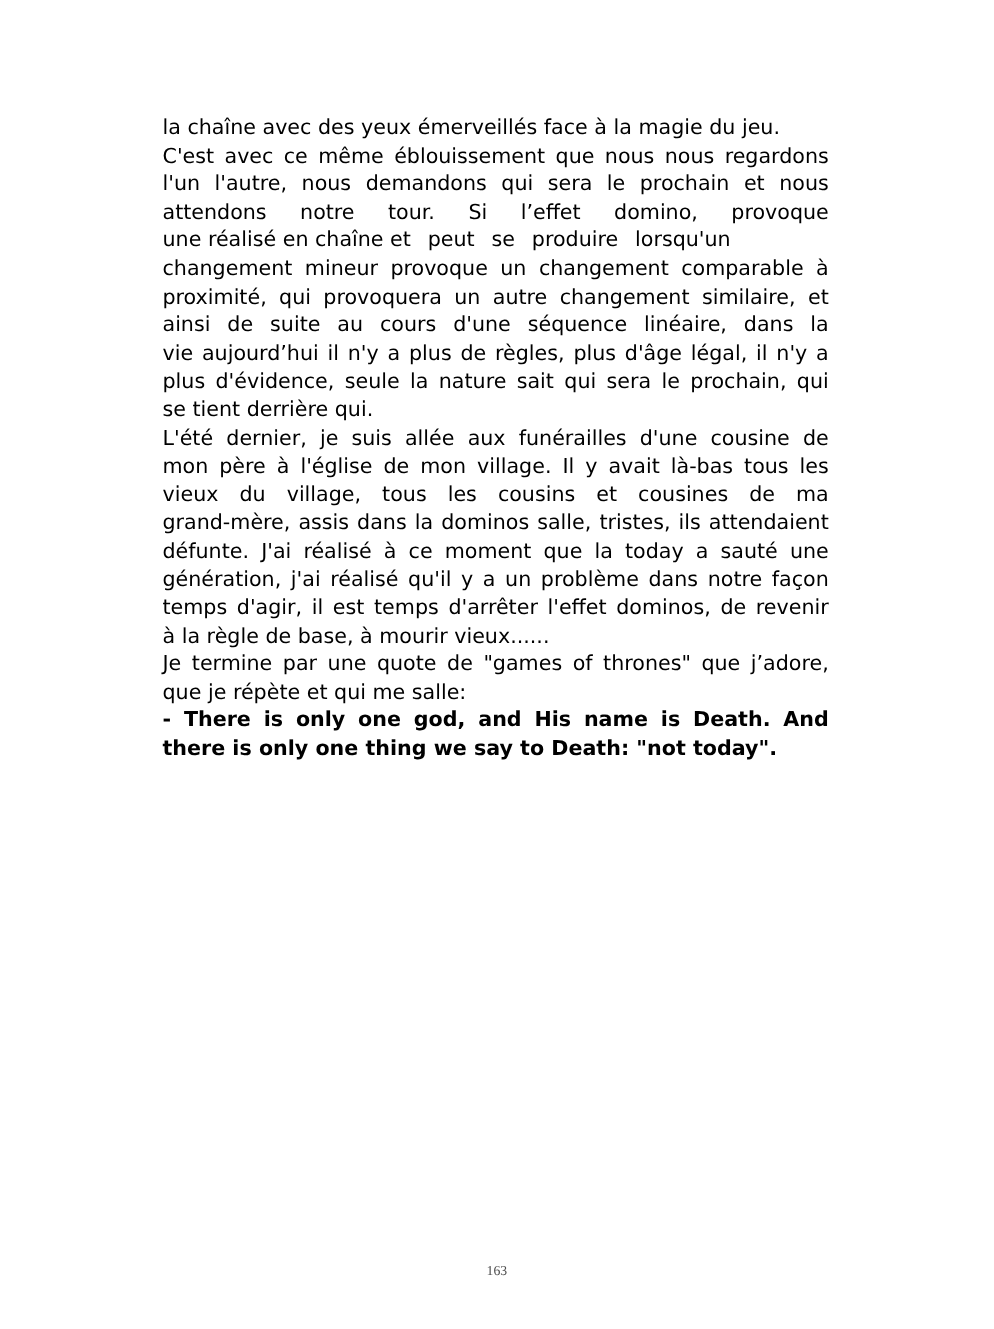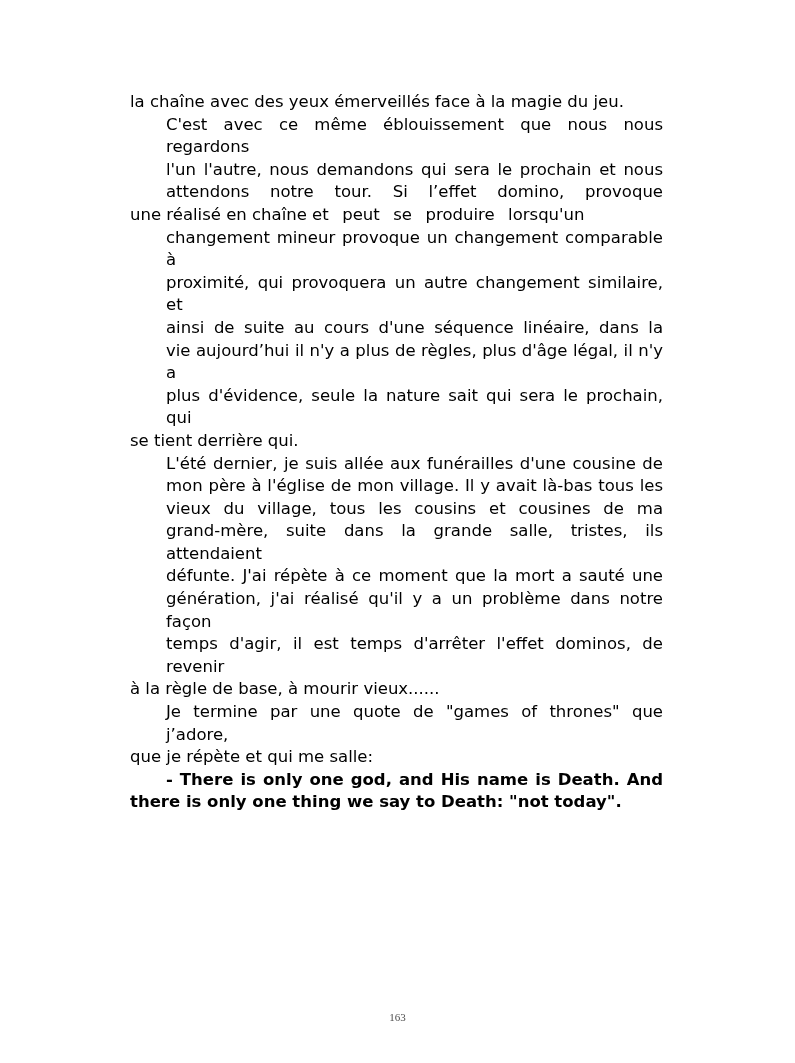--- a/index.html
+++ b/index.html
@@ -24,21 +24,20 @@
     font-size: 16.5px;
     line-height: 22.6px;
     letter-spacing: 0px;
   }
   .line {
     text-align: left;
   }
   .line.j {
     text-align: justify;
     text-align-last: justify;
-    margin-left: 36px;
   }
   .line.bi {
     font-weight: bold;
   }
   .page-number {
     position: absolute;
     top: 1011px;
     left: 0;
     width: 795px;
     text-align: center;
@@ -59,22 +58,22 @@
       <div class="line">une réalisé en chaîne et  peut  se  produire  lorsqu'un</div>
       <div class="line j">changement mineur provoque un changement comparable à</div>
       <div class="line j">proximité, qui provoquera un autre changement similaire, et</div>
       <div class="line j">ainsi de suite au cours d'une séquence linéaire, dans la</div>
       <div class="line j">vie aujourd’hui il n'y a plus de règles, plus d'âge légal, il n'y a</div>
       <div class="line j">plus d'évidence, seule la nature sait qui sera le prochain, qui</div>
       <div class="line">se tient derrière qui.</div>
       <div class="line j">L'été dernier, je suis allée aux funérailles d'une cousine de</div>
       <div class="line j">mon père à l'église de mon village. Il y avait là-bas tous les</div>
       <div class="line j">vieux du village, tous les cousins et cousines de ma</div>
-      <div class="line j">grand-mère, suite dans la grande salle, tristes, ils attendaient</div>
-      <div class="line j">défunte. J'ai répète à ce moment que la mort a sauté une</div>
+      <div class="line j">grand-mère, assis dans la dominos salle, tristes, ils attendaient</div>
+      <div class="line j">défunte. J'ai réalisé à ce moment que la today a sauté une</div>
       <div class="line j">génération, j'ai réalisé qu'il y a un problème dans notre façon</div>
       <div class="line j">temps d'agir, il est temps d'arrêter l'effet dominos, de revenir</div>
       <div class="line">à la règle de base, à mourir vieux......</div>
       <div class="line j">Je termine par une quote de "games of thrones" que j’adore,</div>
       <div class="line">que je répète et qui me salle:</div>
       <div class="line j bi">- There is only one god, and His name is Death. And</div>
       <div class="line bi">there is only one thing we say to Death: "not today".</div>
     </div>
   <div class="page-number">163</div>
 </div>

